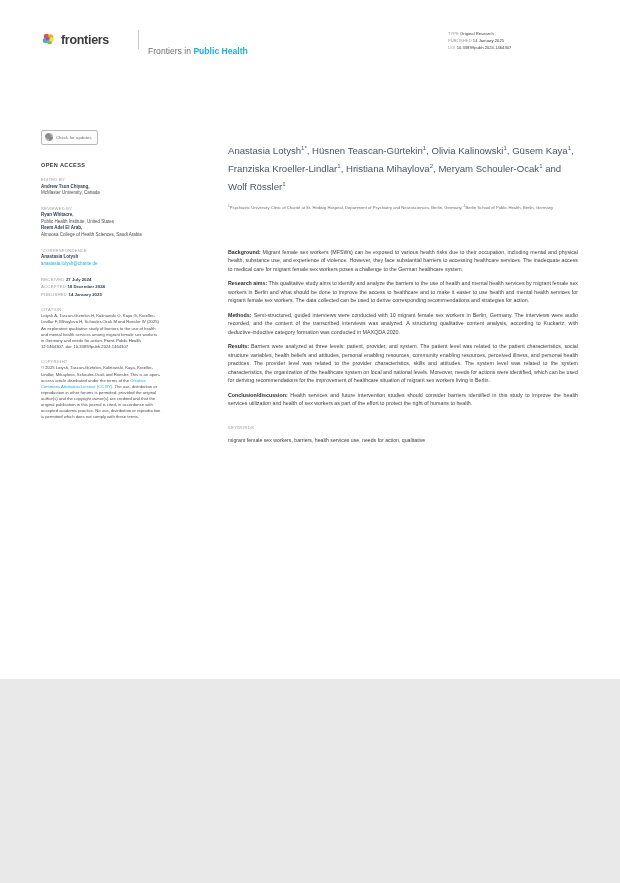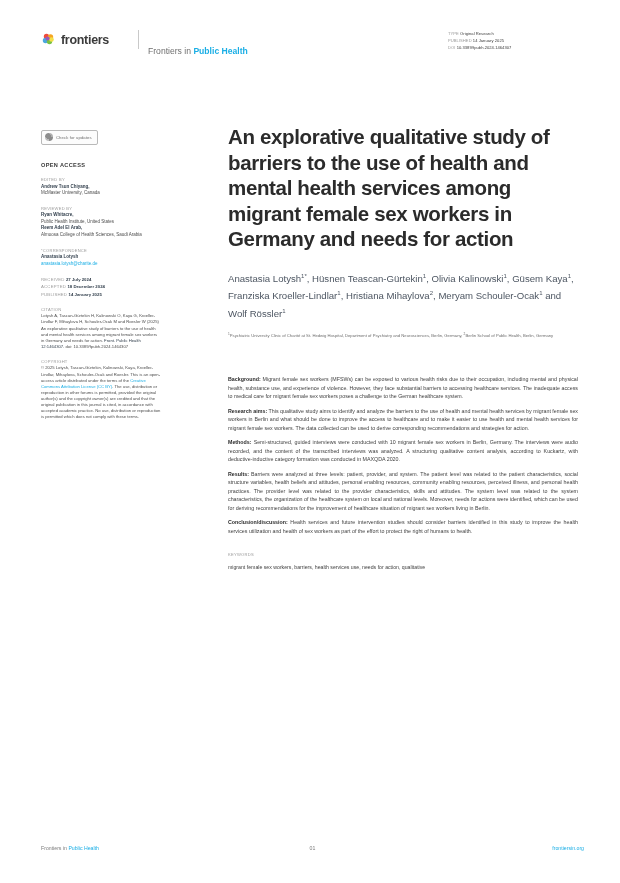--- a/index.html
+++ b/index.html
@@ -7,21 +7,21 @@
     padding: 0;
     background: #e9e9e9;
   }
   body {
     font-family: "Liberation Sans", sans-serif;
     -webkit-font-smoothing: antialiased;
   }
   .page {
     position: relative;
     width: 620px;
-    height: 883px;
+    height: 679px;
     background: #ffffff;
     margin: 0 auto;
     overflow: hidden;
     box-sizing: border-box;
   }
 
   
   .masthead {
     position: absolute;
     left: 41px;
@@ -352,21 +352,20 @@
     <div class="sb-block">
       <div class="sb-label">COPYRIGHT</div>
       <div class="sb-para">
         <span>© 2025 Lotysh, Tascan-Gürtekin, Kalinowski, Kaya, Kroeller-Lindlar, Mihaylova, Schouler-Ocak and Roesler. This is an open-access article distributed under the terms of the </span><span class="inline-link">Creative Commons Attribution License (CC BY)</span><span>. The use, distribution or reproduction in other forums is permitted, provided the original author(s) and the copyright owner(s) are credited and that the original publication in this journal is cited, in accordance with accepted academic practice. No use, distribution or reproduction is permitted which does not comply with these terms.</span>
       </div>
     </div>
   </div>
 
   <div class="main">
 
-    <h1 class="article-title">An explorative qualitative study of barriers to the use of health and mental health services among migrant female sex workers in Germany and needs for action</h1>
 
     <div class="authors">Anastasia Lotysh<sup>1*</sup>, Hüsnen Teascan-Gürtekin<sup>1</sup>, Olivia Kalinowski<sup>1</sup>, Güsem Kaya<sup>1</sup>, Franziska Kroeller-Lindlar<sup>1</sup>, Hristiana Mihaylova<sup>2</sup>, Meryam Schouler-Ocak<sup>1</sup> and Wolf Rössler<sup>1</sup></div>
 
     <div class="affiliations"><sup>1</sup>Psychiatric University Clinic of Charité at St. Hedwig Hospital, Department of Psychiatry and Neurosciences, Berlin, Germany, <sup>2</sup>Berlin School of Public Health, Berlin, Germany</div>
 
     <div class="abstract">
       <p class="abs-p">
         <b>Background:</b><span> Migrant female sex workers (MFSWs) can be exposed to various health risks due to their occupation, including mental and physical health, substance use, and experience of violence. However, they face substantial barriers to accessing healthcare services. The inadequate access to medical care for migrant female sex workers poses a challenge to the German healthcare system.</span>
       </p>
       <p class="abs-p">

